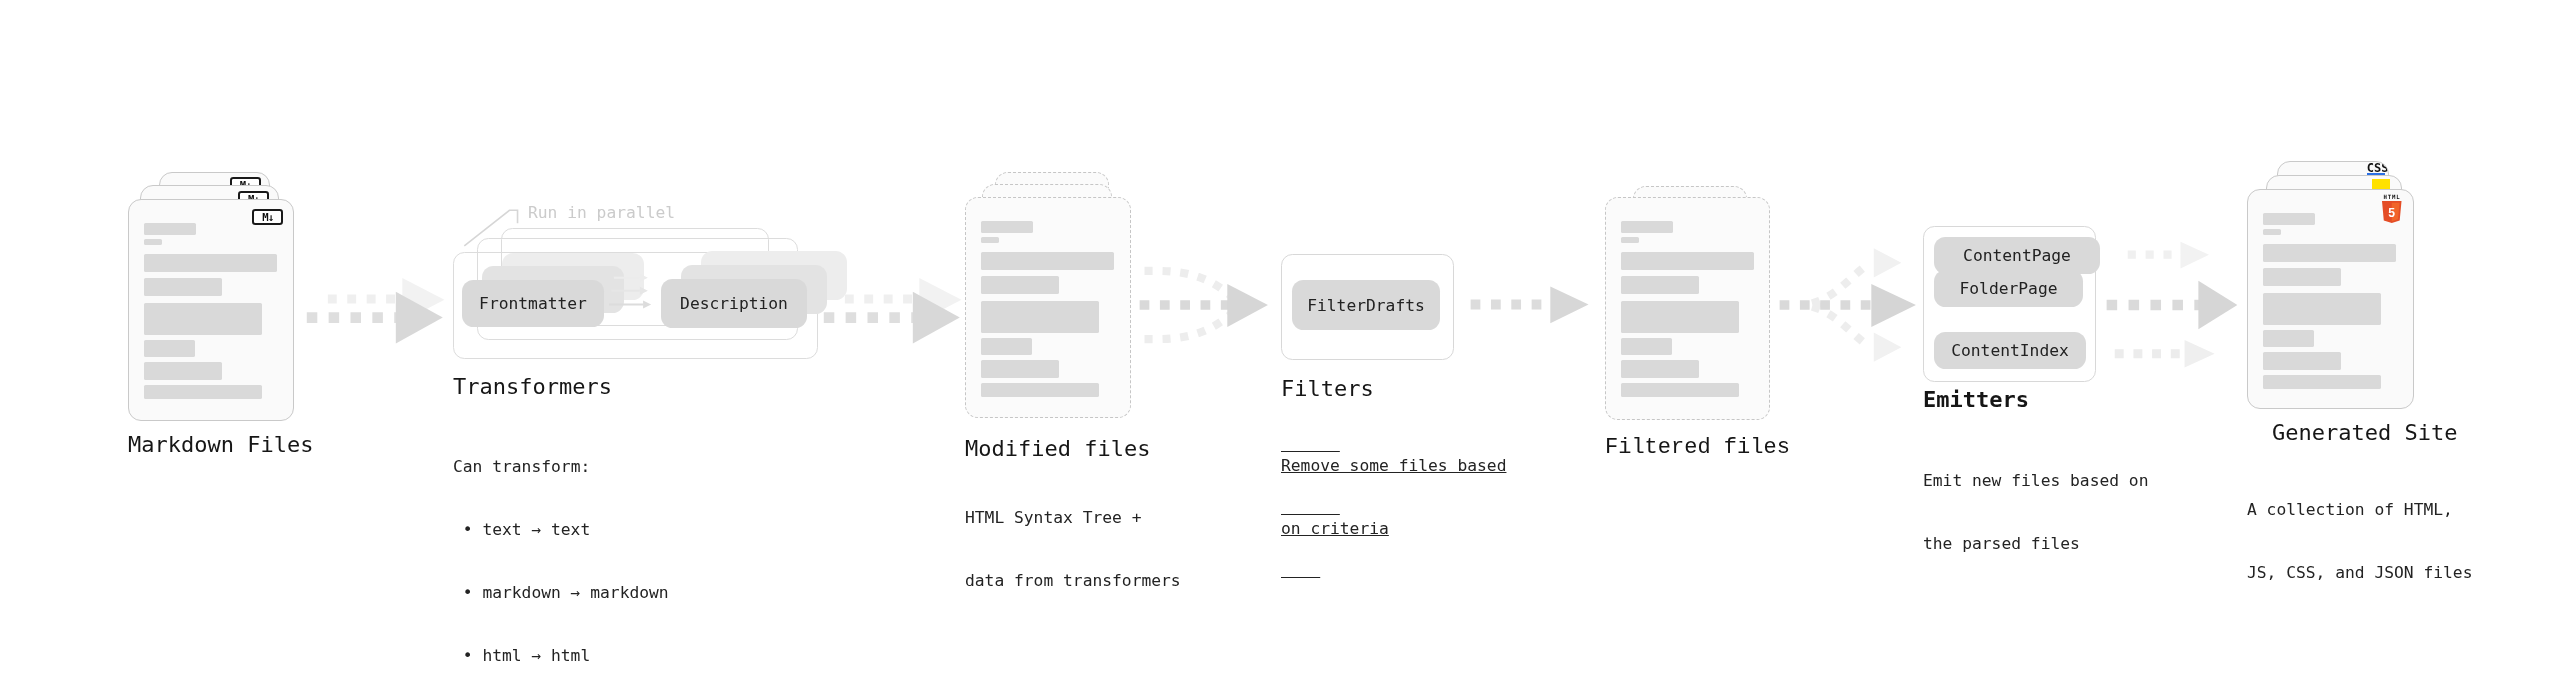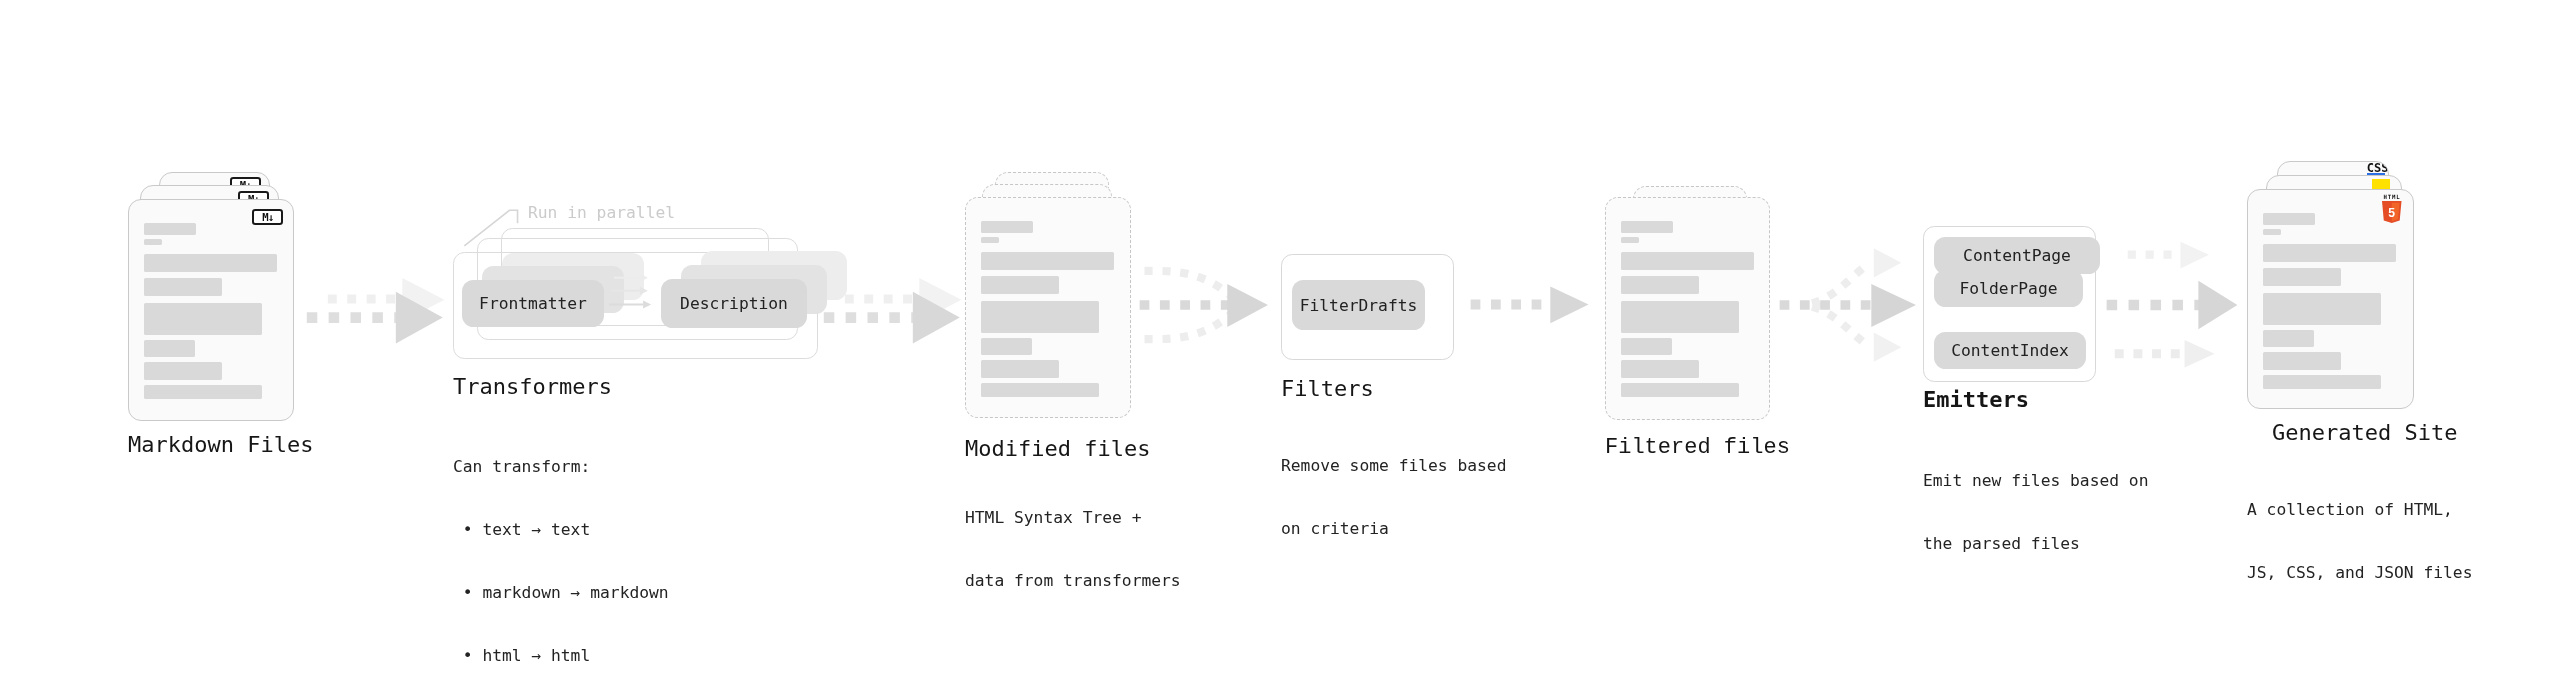--- a/index.html
+++ b/index.html
@@ -181,23 +181,23 @@
 
   <svg class="abs" style="left:1138px;top:256px;" width="134" height="98" viewBox="0 0 165 120">
     <path d="M8,18 h14 c44,0 68,10 94,32" fill="none" stroke="#ededed" stroke-width="10" stroke-dasharray="10 12"></path>
     <path d="M8,102 h14 c44,0 68,-10 94,-32" fill="none" stroke="#ededed" stroke-width="10" stroke-dasharray="10 12"></path>
     <line x1="2" y1="60" x2="112" y2="60" stroke="#d9d9d9" stroke-width="12" stroke-dasharray="12 13"></line>
     <polygon points="110,34 160,60 110,87" fill="#d6d6d6"></polygon>
   </svg>
 
   <div>
     <div class="panel" style="left:1281px;top:254px;width:173px;height:106px;"></div>
-    <div class="pill" style="left:1292px;top:280px;width:133px;height:50px;">FilterDrafts</div>
+    <div class="pill" style="left:1292px;top:280px;width:148px;height:50px;">FilterDrafts</div>
     <div class="stage-label" style="left:1281px;top:377px;">Filters</div>
-    <div class="caption" style="left:1281px;top:413px;">
+    <div class="caption" style="left:1281px;top:413px;text-decoration:underline;">
       <div>Remove some files based</div>
       <div>on criteria</div>
     </div>
   </div>
 
   <svg class="abs" style="left:1469px;top:276px;" width="122" height="57" viewBox="0 0 150 70">
     <line x1="2" y1="35" x2="102" y2="35" stroke="#dcdcdc" stroke-width="12" stroke-dasharray="12 13"></line>
     <polygon points="100,13 147,35 100,58" fill="#d7d7d7"></polygon>
   </svg>
 

